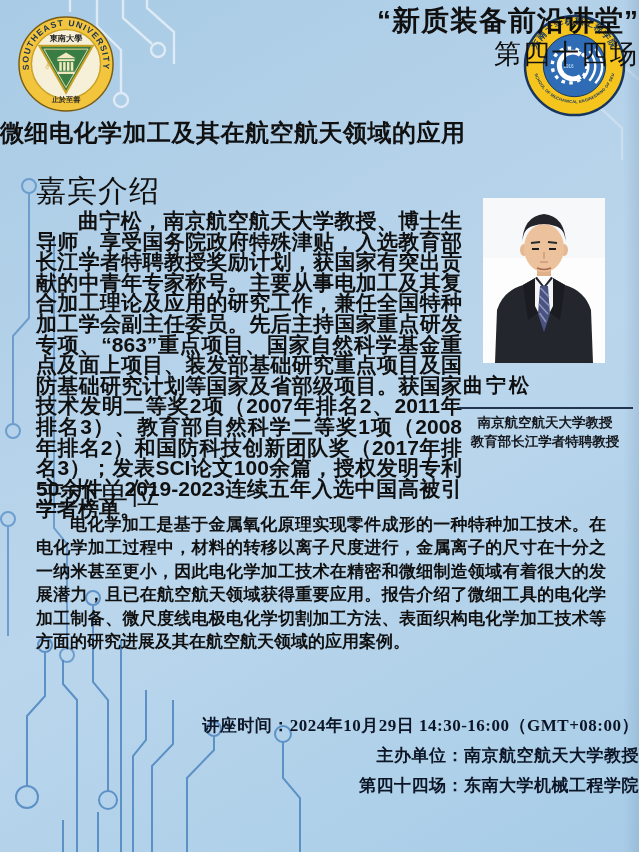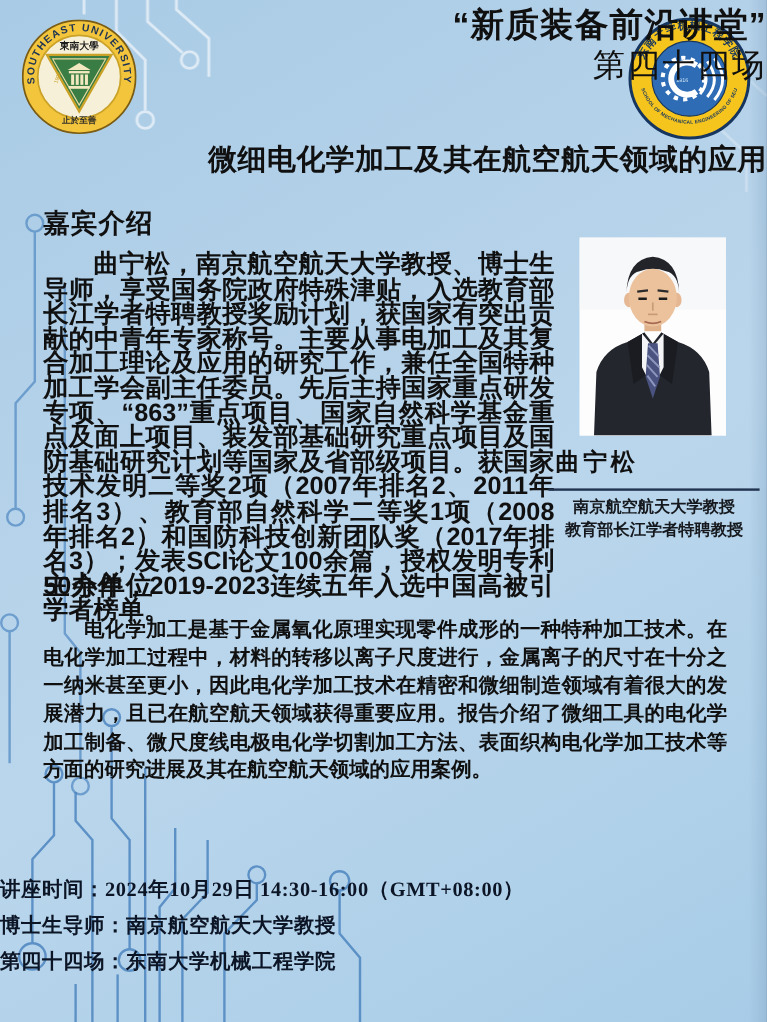--- a/index.html
+++ b/index.html
@@ -16,40 +16,40 @@
   .layer{position:absolute;z-index:2;}
 
   .logo-wrap{position:absolute;z-index:2;}
   #seal{left:18px;top:16px;width:96px;height:96px;}
   #mech{left:523px;top:14px;width:103px;height:103px;}
 
   .title-block{left:0;right:0;top:5px;text-align:right;line-height:1.12;margin-left:33px;}
   .series-title{font-size:28px;font-weight:700;letter-spacing:1px;}
   .session-number{font-size:27px;font-weight:400;letter-spacing:2px;margin-top:3px;}
 
-  .lecture-title{left:0;right:0;top:117px;text-align:right;font-size:24px;font-weight:700;letter-spacing:0.5px;}
-
-  .section-heading{font-size:22px;font-weight:700;letter-spacing:1px;}
+  .lecture-title{left:0;right:0;top:117px;text-align:left;font-size:24px;font-weight:700;letter-spacing:0.5px;}
+
+  .section-heading{font-size:30px;font-weight:400;letter-spacing:1px;}
   #guest-heading{left:36px;top:171px;}
   #abstract-heading{left:36px;top:473px;}
 
   .bio{left:36px;top:211px;width:426px;font-size:21px;line-height:20.6px;
     font-weight:600;text-align:justify;text-indent:2em;letter-spacing:0;}
 
   .photo{left:483px;top:198px;width:122px;height:165px;background:#fdfdfd;}
   .guest-name{left:463px;top:372px;width:184px;text-align:left;font-size:20px;font-weight:700;letter-spacing:3px;}
   .divider{left:457px;top:407px;width:176px;height:2px;background:#223450;}
   .guest-titles{left:447px;top:413px;width:196px;text-align:center;font-size:13.5px;font-weight:700;line-height:19px;color:#15181d;}
 
   .abstract{left:36px;top:513px;width:570px;font-size:17px;line-height:23.4px;
     font-weight:600;text-align:justify;text-indent:2em;}
 
-  .footer{left:0;right:0;top:711px;text-align:left;
+  .footer{left:0;right:0;top:711px;text-align:right;
     font-family:"Liberation Serif","DejaVu Serif",serif;
-    font-size:17px;line-height:30px;font-weight:600;color:#0c1526;letter-spacing:0.5px;margin-top:16px;}
+    font-size:17px;line-height:30px;font-weight:600;color:#0c1526;letter-spacing:0.5px;}
 </style>
 </head>
 <body>
 
 <div id="poster">
 
   <svg class="deco" width="639" height="852" viewBox="0 0 639 852">
     <g stroke="#e7f0f8" stroke-width="2.4" fill="none" opacity="0.85">
       <path d="M97 0 V26 L121 50 V92"></path>
         <circle cx="121" cy="100" r="7"></circle>
@@ -182,20 +182,20 @@
   </div>
 
   <div class="layer section-heading" id="abstract-heading">主办单位</div>
   <p class="layer abstract" style="margin:0">电化学加工是基于金属氧化原理实现零件成形的一种特种加工技术。在电化学加工过程中，材料的转移以离子尺度进行，金属离子的尺寸在十分之一纳米甚至更小，因此电化学加工技术在精密和微细制造领域有着很大的发展潜力，且已在航空航天领域获得重要应用。报告介绍了微细工具的电化学加工制备、微尺度线电极电化学切割加工方法、表面织构电化学加工技术等方面的研究进展及其在航空航天领域的应用案例。</p>
 
   <div class="layer footer">
     <div>
       <span>讲座时间：</span><span>2024年10月29日 14:30-16:00（GMT+08:00）</span>
     </div>
     <div>
-      <span>博士生导师：</span><span>南京航空航天大学教授</span>
+      <span>主办单位：</span><span>南京航空航天大学教授</span>
     </div>
     <div>
       <span>第四十四场：</span><span>东南大学机械工程学院</span>
     </div>
   </div>
 
 </div>
 
 </body></html>

